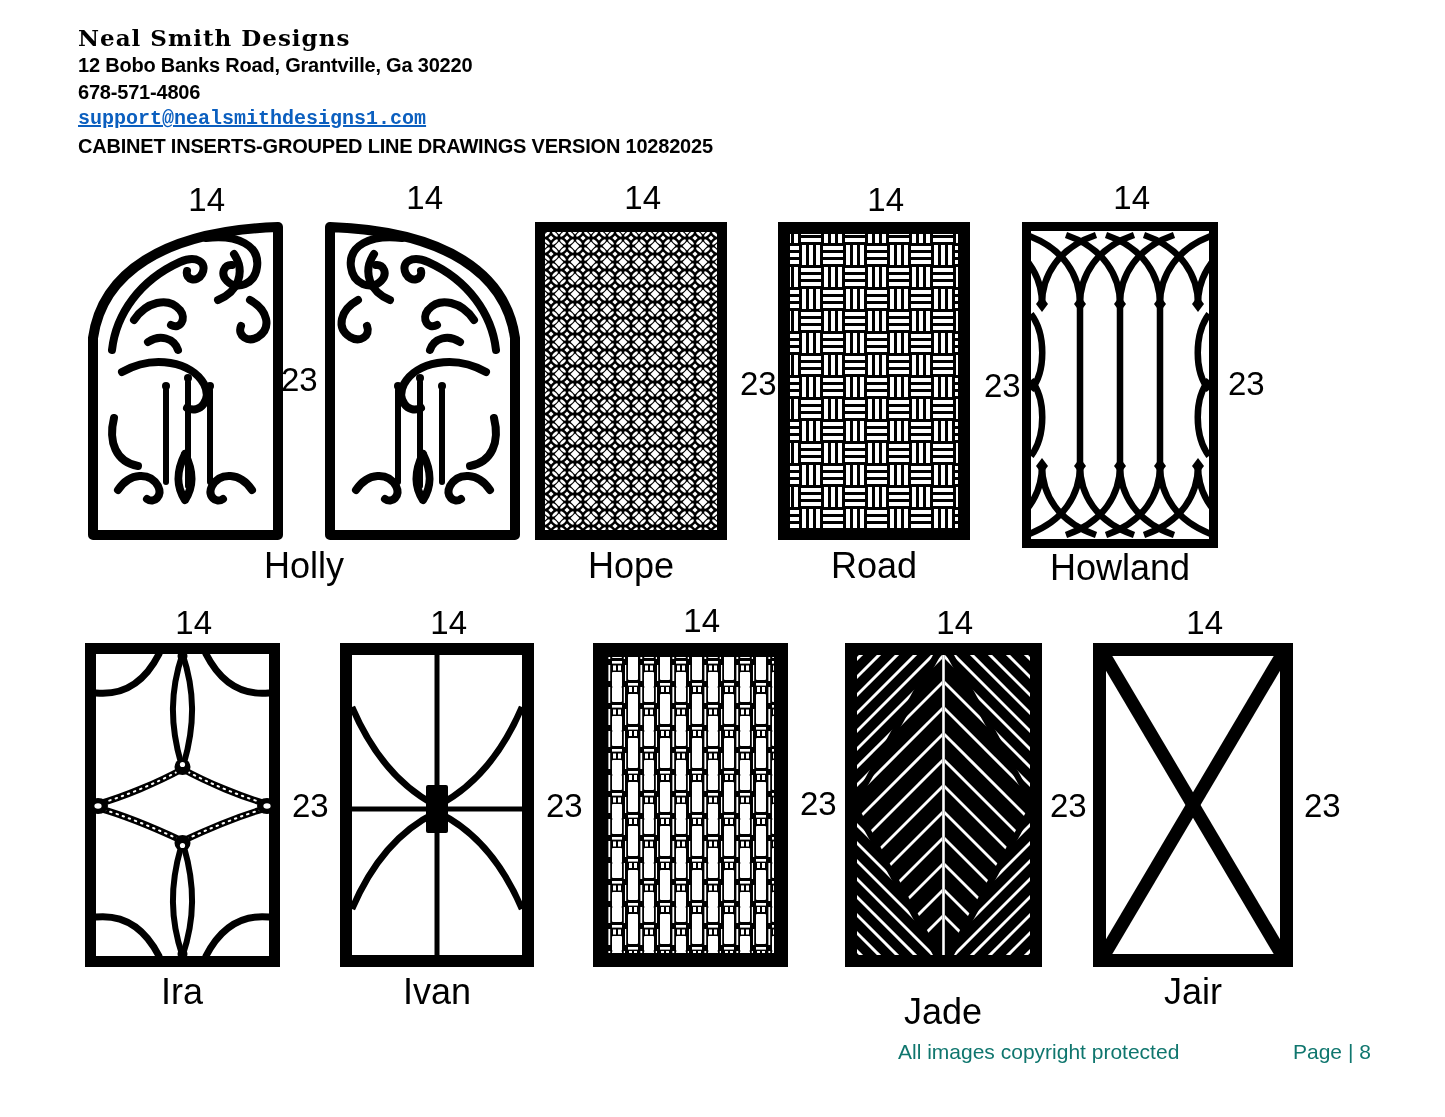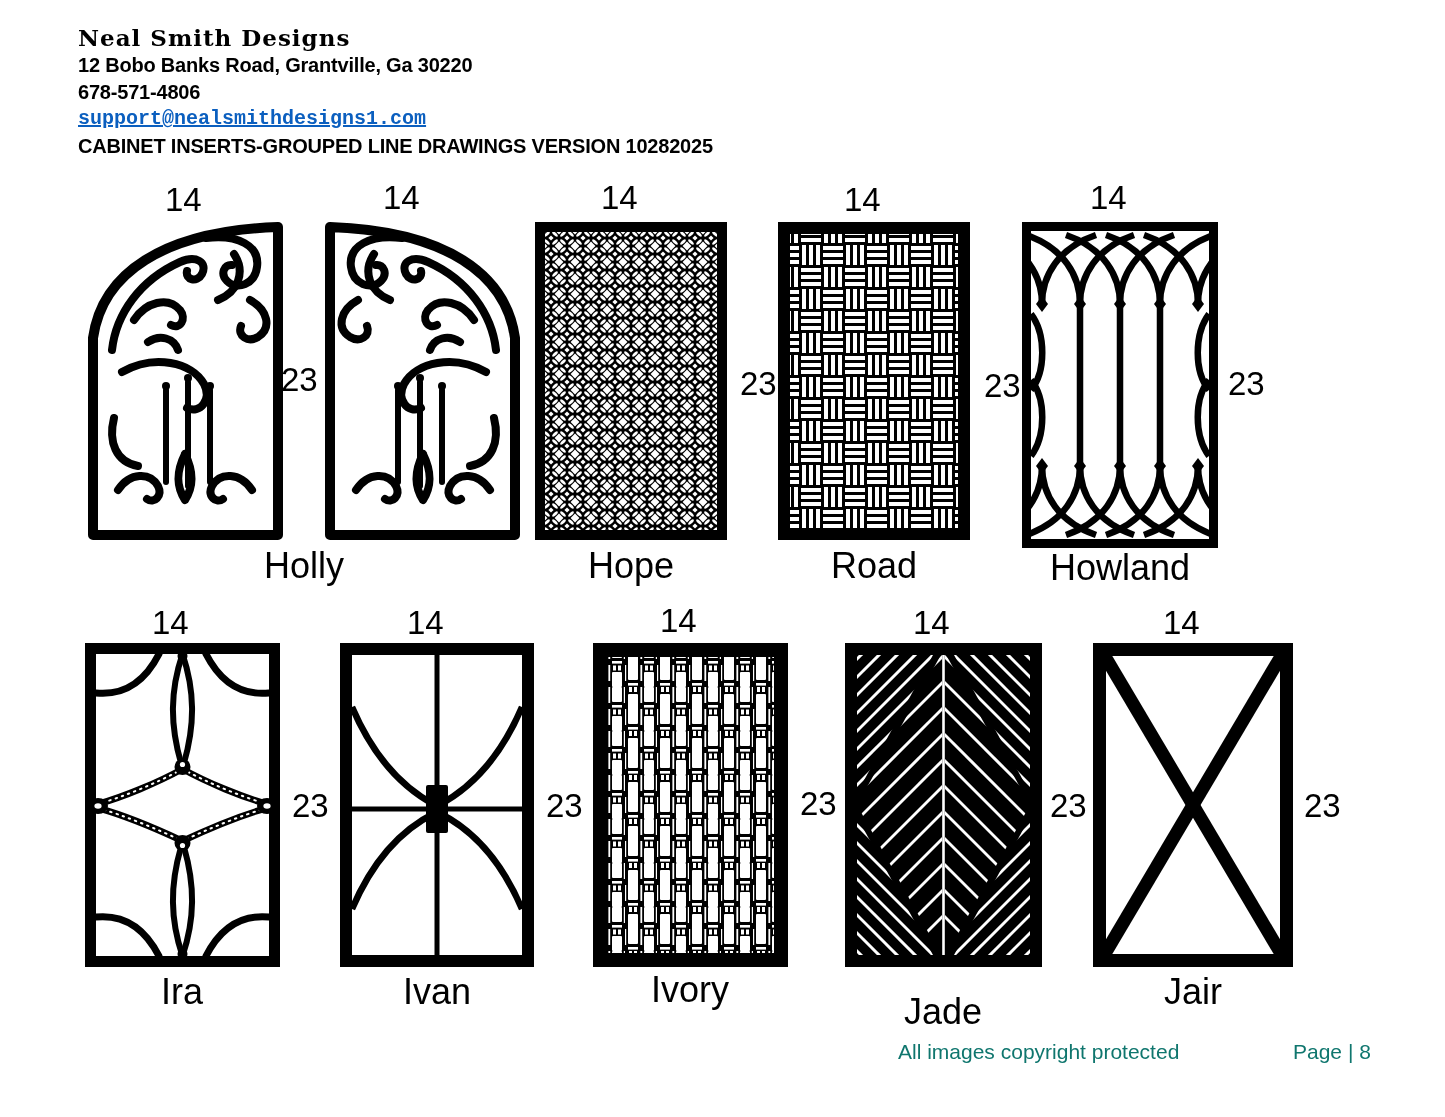--- a/index.html
+++ b/index.html
@@ -7,21 +7,21 @@
     position:relative;width:1445px;height:1117px;background:#ffffff;
     font-family:"Liberation Sans",sans-serif;color:#000;overflow:hidden;margin:0 auto;
   }
   .hdr{position:absolute;left:78px;white-space:nowrap;}
   .hdr-company{top:24px;font-family:"DejaVu Serif",serif;font-weight:700;font-size:23px;letter-spacing:1px;}
   .hdr-address{top:54px;font-size:20px;font-weight:700;letter-spacing:-0.2px;}
   .hdr-phone{top:81px;font-size:20px;font-weight:700;letter-spacing:-0.2px;}
   .hdr-email{top:107px;font-size:20px;font-weight:600;font-family:Liberation Mono, monospace;}
   .hdr-email a{color:#0b5fbf;text-decoration:underline;}
   .hdr-title{top:135px;font-size:20px;font-weight:700;letter-spacing:-0.2px;}
-  .num{position:absolute;font-size:33px;line-height:36px;text-align:left;width:60px;}
+  .num{position:absolute;font-size:33px;line-height:36px;text-align:right;width:60px;}
   .num-side{text-align:left;width:60px;}
   .pname{position:absolute;font-size:36px;line-height:40px;text-align:center;}
   .pv{position:absolute;}
   .footer{position:absolute;font-size:21px;color:#0f766e;white-space:nowrap;}
   svg{display:block;}
 </style>
 </head>
 <body>
 
 <div class="page">
@@ -243,21 +243,20 @@
             <rect x="25" y="22.5" width="3" height="5"></rect>
           <rect x="15.4" y="0" width="1.8" height="16"></rect>
             <rect x="15.4" y="22" width="1.8" height="16"></rect>
           <rect x="-0.6" y="22" width="1.8" height="16"></rect>
             <rect x="30.8" y="0" width="1.8" height="16"></rect>
         </g>
       </pattern>
     </defs>
     <rect x="7" y="7" width="181" height="310" fill="url(#pIvory)" stroke="#000" stroke-width="14"></rect>
   </svg>
-  <div class="pname" style="left:590px;top:970px;width:200px;">Ivory</div>
 
   <span class="num" style="left:913px;top:605px;">14</span>
   <span class="num num-side" style="left:1050px;top:788px;">23</span>
   <svg class="pv" style="left:845px;top:643px;" width="197" height="324" viewBox="0 0 197 324">
     <defs>
       <clipPath id="jadeTL">
           <polygon points="12,12 88,12 12,150"></polygon>
         </clipPath>
       <clipPath id="jadeL">
           <polygon points="97,10 97,314 12,162"></polygon>

